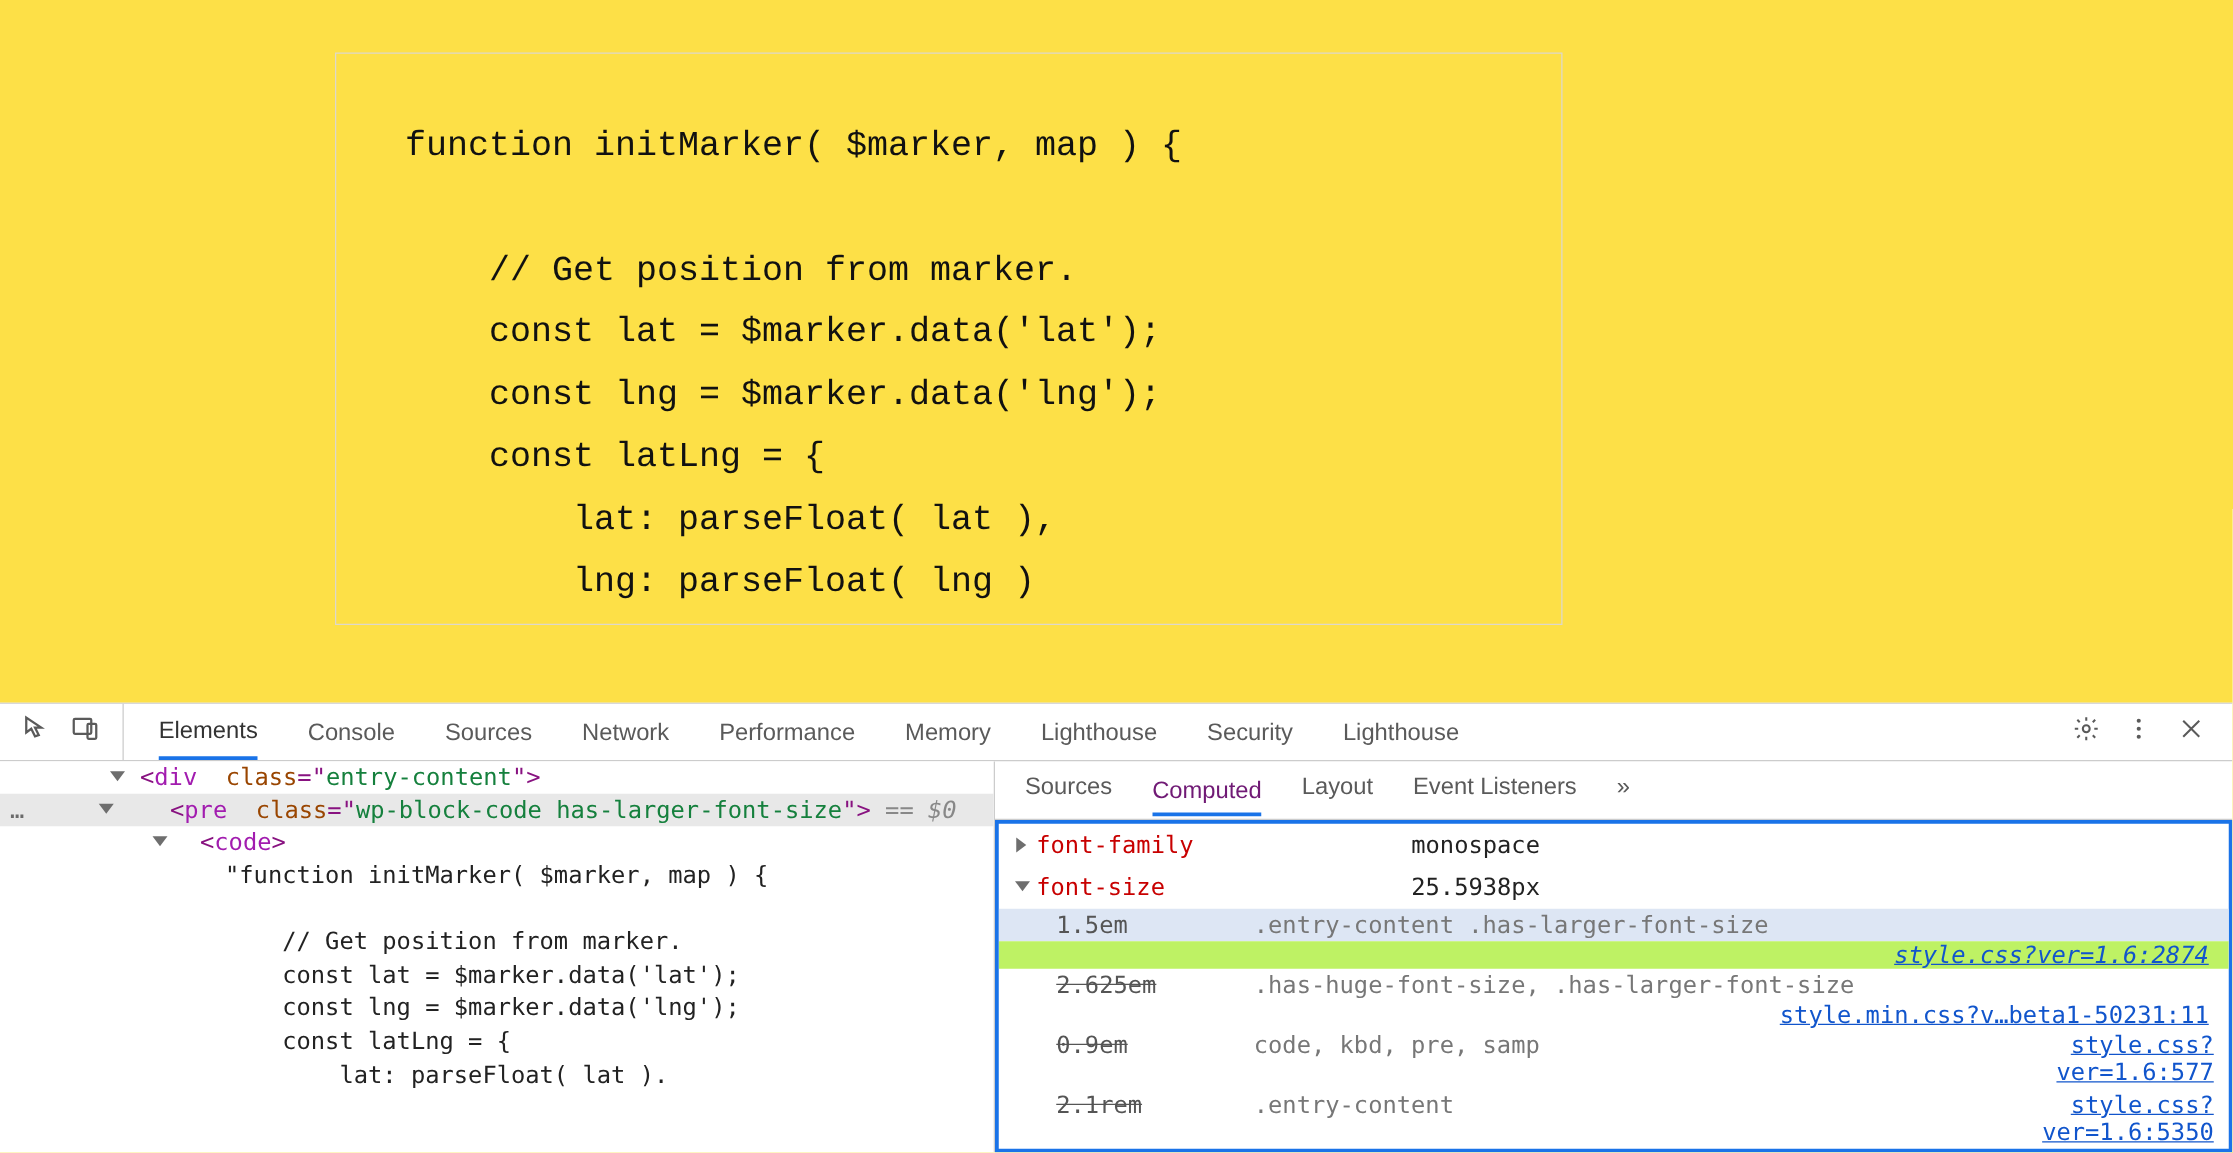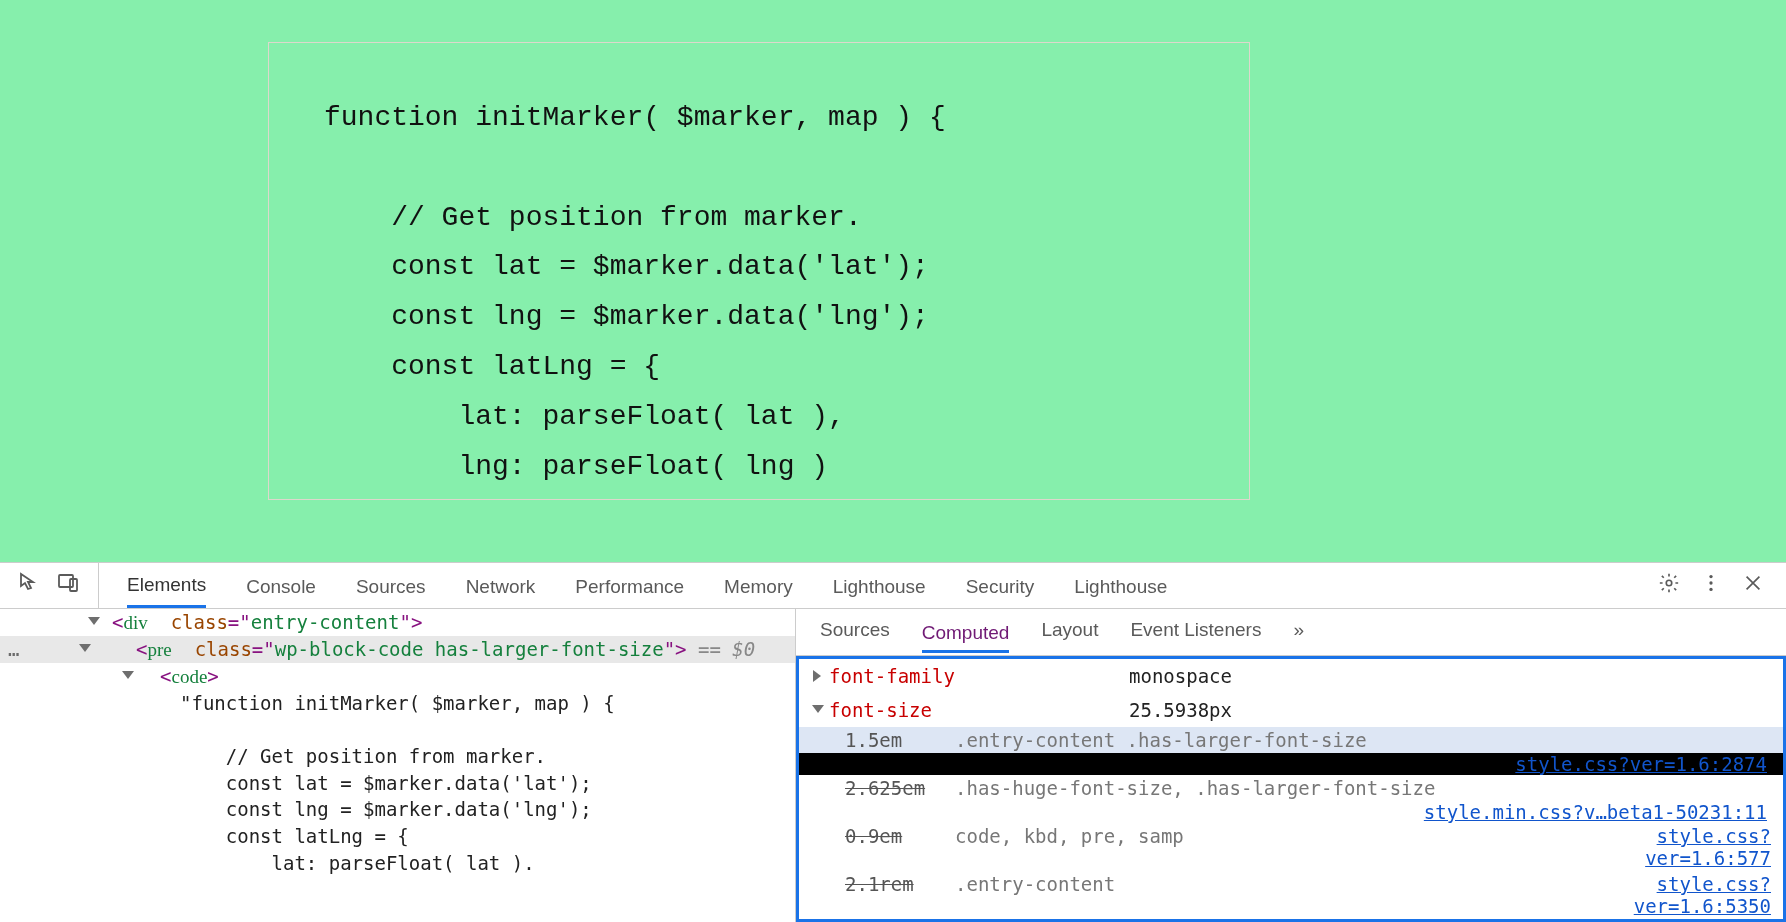--- a/index.html
+++ b/index.html
@@ -1,19 +1,19 @@
 <!DOCTYPE html>
 <html><head>
 <meta charset="utf-8">
 <style>
 * { margin: 0; padding: 0; box-sizing: border-box; }
 body { font-family: -apple-system, "Helvetica Neue", Arial, sans-serif; background: #fff; width: 1786px; height: 922px; overflow: hidden; display: flex; flex-direction: column; }
 
 
-.page-preview { background: #86efac; height: 600px; position: relative; overflow: hidden; }
+.page-preview { background: #fde047; height: 600px; position: relative; overflow: hidden; }
 .code-box { position: absolute; left: 268px; top: 42px; width: 982px; height: 458px; border: 1px solid #ddd8cc; padding: 50px 55px; }
 .code-box pre { font-family: "Courier New", Courier, monospace; font-size: 28px; line-height: 1.78; color: #111; white-space: pre; }
 
 
 .devtools { flex: 1; display: flex; flex-direction: column; background: #fff; border-top: 1px solid #ccc; }
 
 
 .dt-tabbar { display: flex; align-items: center; height: 46px; border-bottom: 1px solid #ccc; font-size: 19px; color: #5a5a5a; }
 .dt-left-icons { display: flex; align-items: center; gap: 14px; padding: 0 18px; border-right: 1px solid #ccc; height: 100%; }
 .dt-tabs { display: flex; align-items: flex-end; gap: 40px; padding-left: 28px; flex: 1; }
@@ -30,39 +30,39 @@
 .dom-row .gutter { width: 104px; display: flex; align-items: center; justify-content: flex-start; color: #6e6e6e; }
 .dom-row .content { flex: 1; }
 .dom-row.selected { background: #e8e8e8; }
 .dom-indent1 .content { padding-left: 0; }
 .dom-indent2 .content { padding-left: 24px; }
 .dom-indent3 .content { padding-left: 48px; }
 .tri { display:inline-block; width:10px; height:10px; }
 .tri-down { border-left:6px solid transparent; border-right:6px solid transparent; border-top:8px solid #6e6e6e; margin-right:4px; }
 .tri-right { border-top:6px solid transparent; border-bottom:6px solid transparent; border-left:8px solid #6e6e6e; margin-right:4px; }
 .tag-ang { color:#881280; }
-.tag-name { color:#15803d;font-family:Liberation Serif, serif; }
+.tag-name { color:#a21caf; }
 .attr-name { color:#994500; }
 .attr-val { color:#15803d; }
 .eqsel { color:#888; font-style: italic; }
 .dom-text { color:#222; }
 .dom-pre { font-family: Menlo, Consolas, monospace; white-space: pre; padding-left: 48px; color:#222; line-height:1.4; }
 .dots { letter-spacing: 2px; color:#6b6b6b; }
 
 
 .styles-panel { flex: 1; display: flex; flex-direction: column; }
 .styles-tabs { display: flex; align-items: center; gap: 32px; padding: 10px 24px 8px; font-family: -apple-system, Arial, sans-serif; font-size: 19px; color:#5a5a5a; border-bottom: 1px solid #ccc; }
 .styles-tab { cursor: pointer; padding-bottom: 6px; }
 .styles-tab.active { color:#701a75; border-bottom: 3px solid #1a73e8; margin-bottom:-9px; }
 .computed-list { flex:1; border: 3px solid #1a73e8; border-top: 3px solid #1a73e8; overflow: hidden; }
 .prop-row { display:flex; align-items:center; padding: 6px 12px; }
 .prop-arrow { width: 18px; display:inline-flex; justify-content:center; color:#6e6e6e; }
 .prop-name { color:#c80000; flex: 0 0 300px; font-family: Menlo, Consolas, monospace; }
 .prop-val { color:#222; font-family: Menlo, Consolas, monospace; }
-.src-row { display:flex; padding: 2px 12px 2px 46px; font-family: Menlo, Consolas, monospace; }
+.src-row { display:flex; padding: 2px 12px 2px 46px; font-family: Menlo, Consolas, monospace; gap: 48px; }
 .src-row.sel { background:#dde6f4; }
 .src-val { width: 110px; color:#555; }
 .src-val.strike { text-decoration: line-through; }
 .src-sel { flex:1; color:#777; }
 .src-link-row { text-align: right; padding-right: 16px; }
 .src-link { color:#1155cc; text-decoration: underline; font-family: Menlo, Consolas, monospace; }
 
 
 .ico { stroke:#5a5a5a; fill:none; stroke-width:1.8; }
 </style>
@@ -186,21 +186,21 @@
               <span class="tri tri-down"></span>
             </span>
           <span class="prop-name">font-size</span>
           <span class="prop-val">25.5938px</span>
         </div>
 
         <div class="src-row sel">
           <span class="src-val">1.5em</span>
           <span class="src-sel">.entry-content .has-larger-font-size</span>
         </div>
-        <div class="src-link-row sel" style="background:#000000;">
+        <div class="src-link-row sel" style="background:#bef264;font-style:italic;">
           <a class="src-link" href="#">style.css?ver=1.6:2874</a>
         </div>
 
         <div class="src-row">
           <span class="src-val strike">2.625em</span>
           <span class="src-sel">.has-huge-font-size, .has-larger-font-size</span>
         </div>
         <div class="src-link-row">
           <a class="src-link" href="#">style.min.css?v…beta1-50231:11</a>
         </div>

